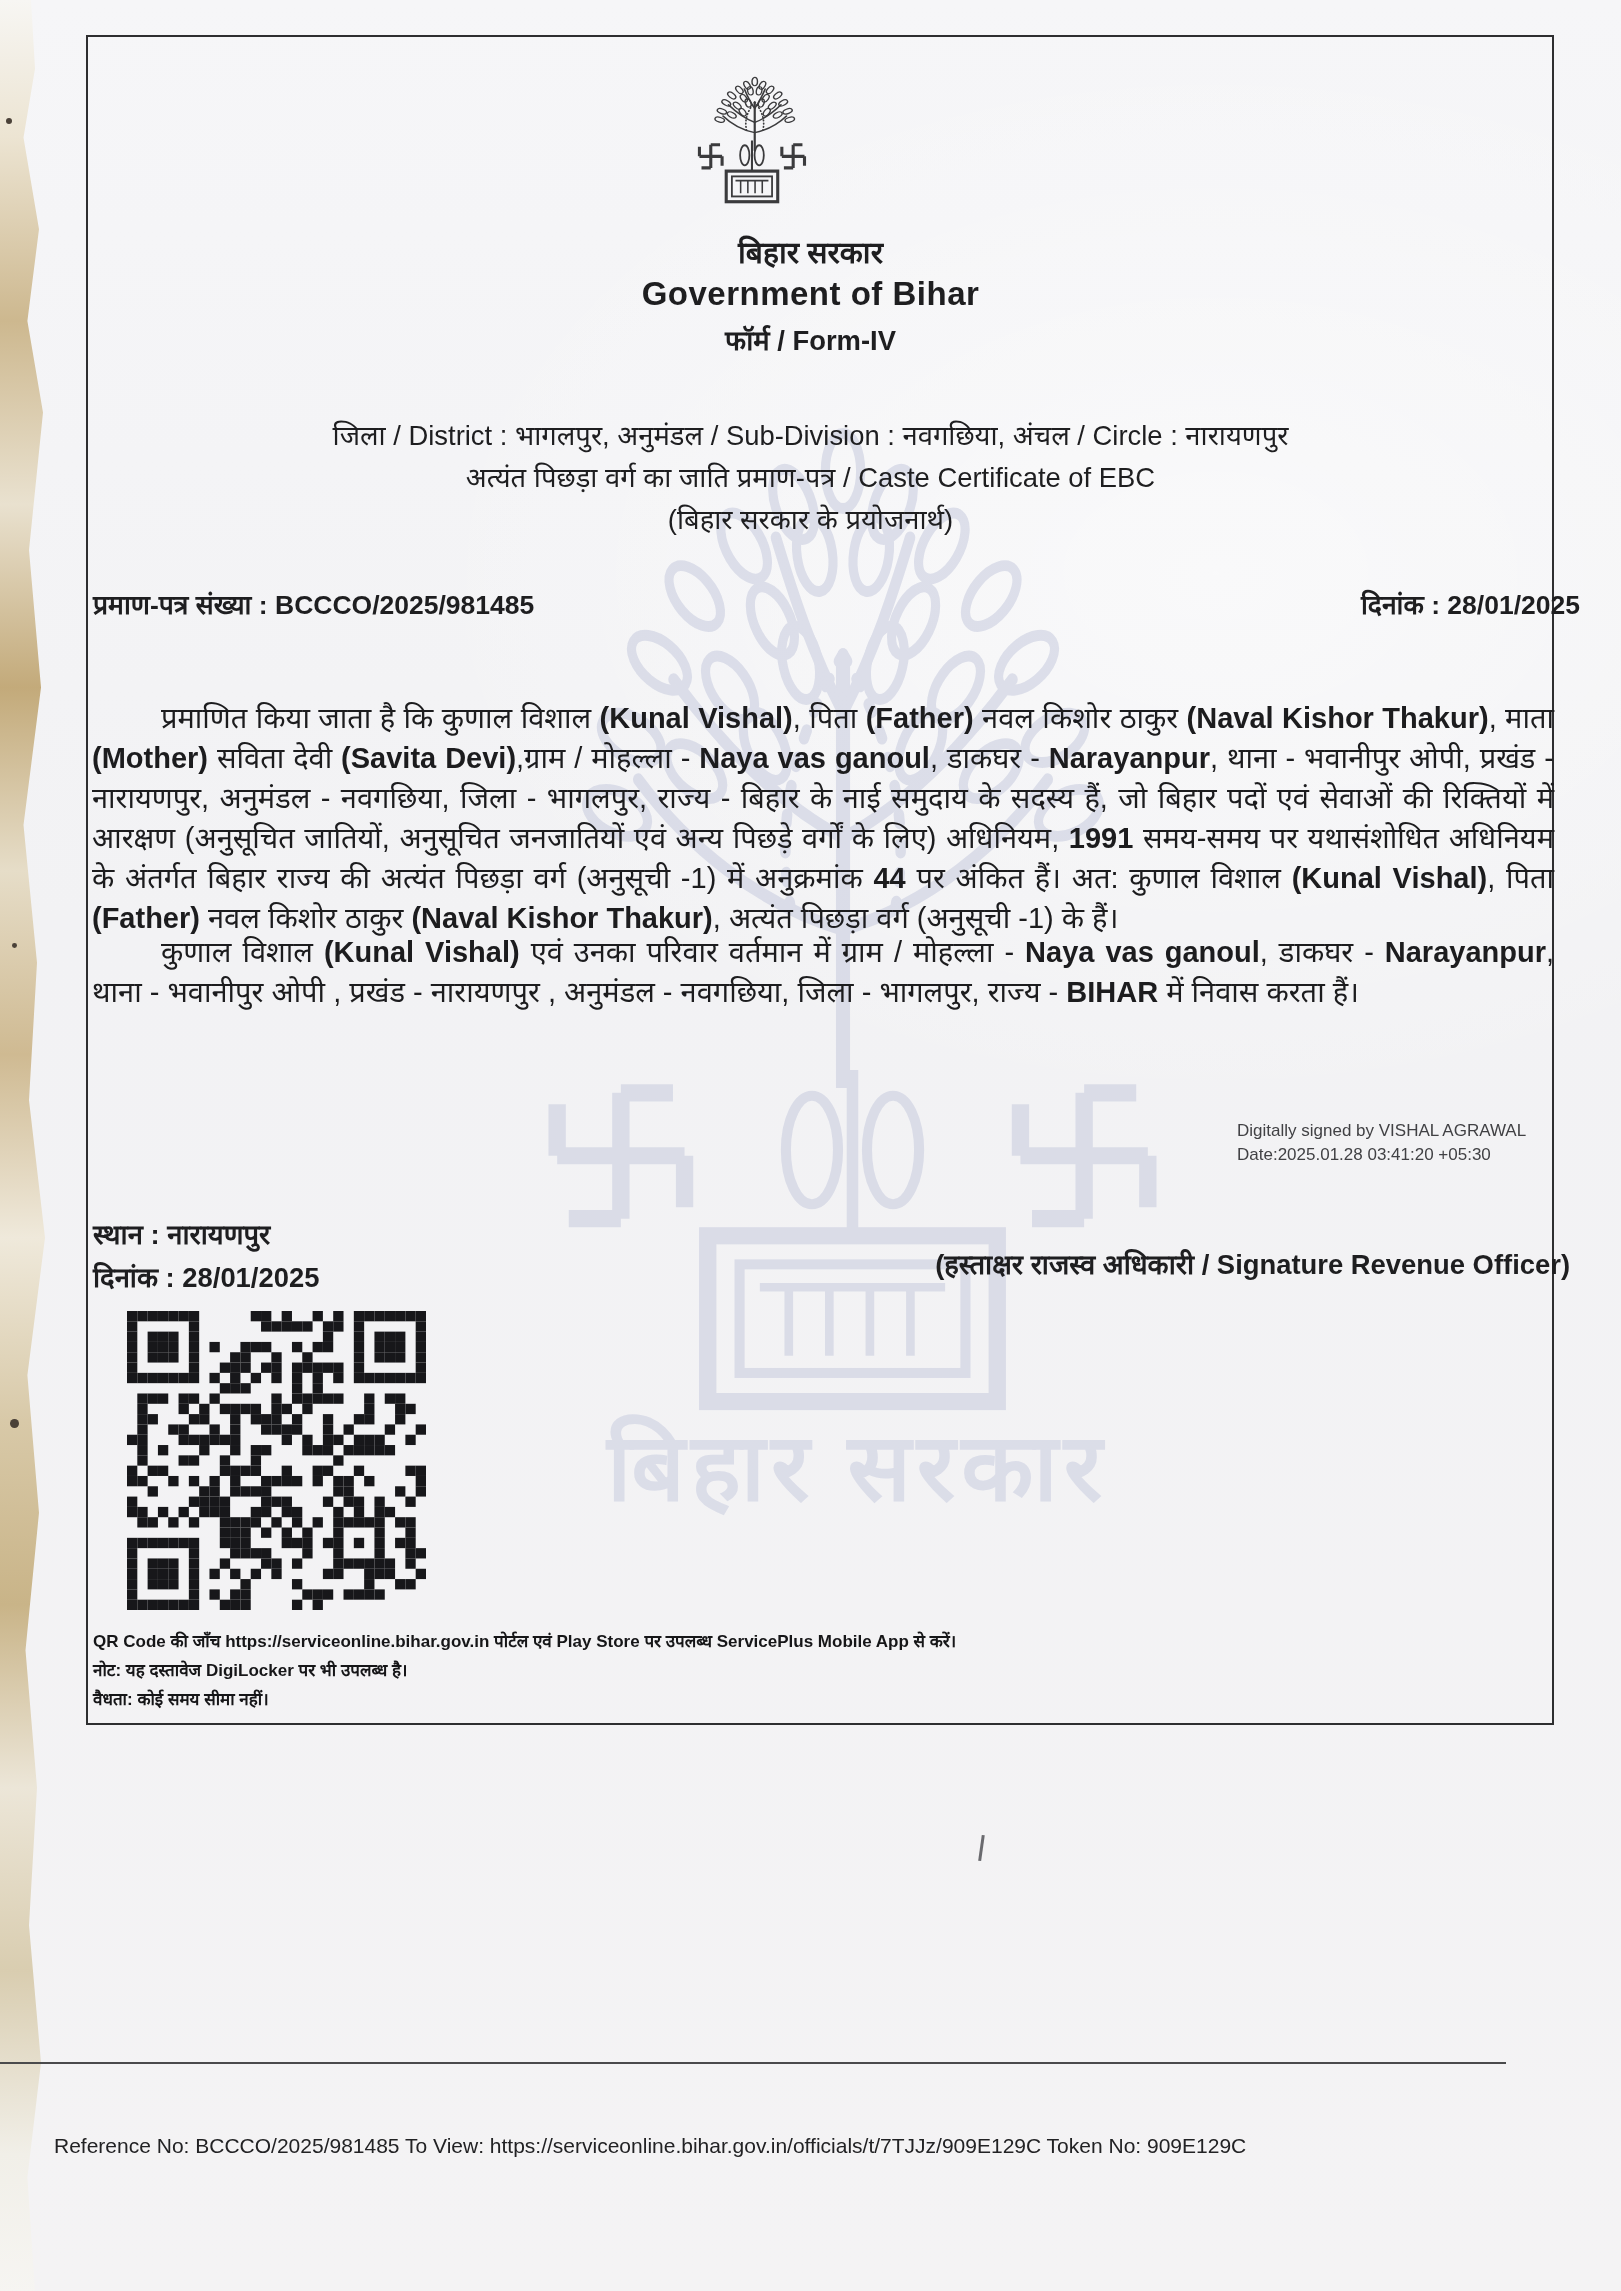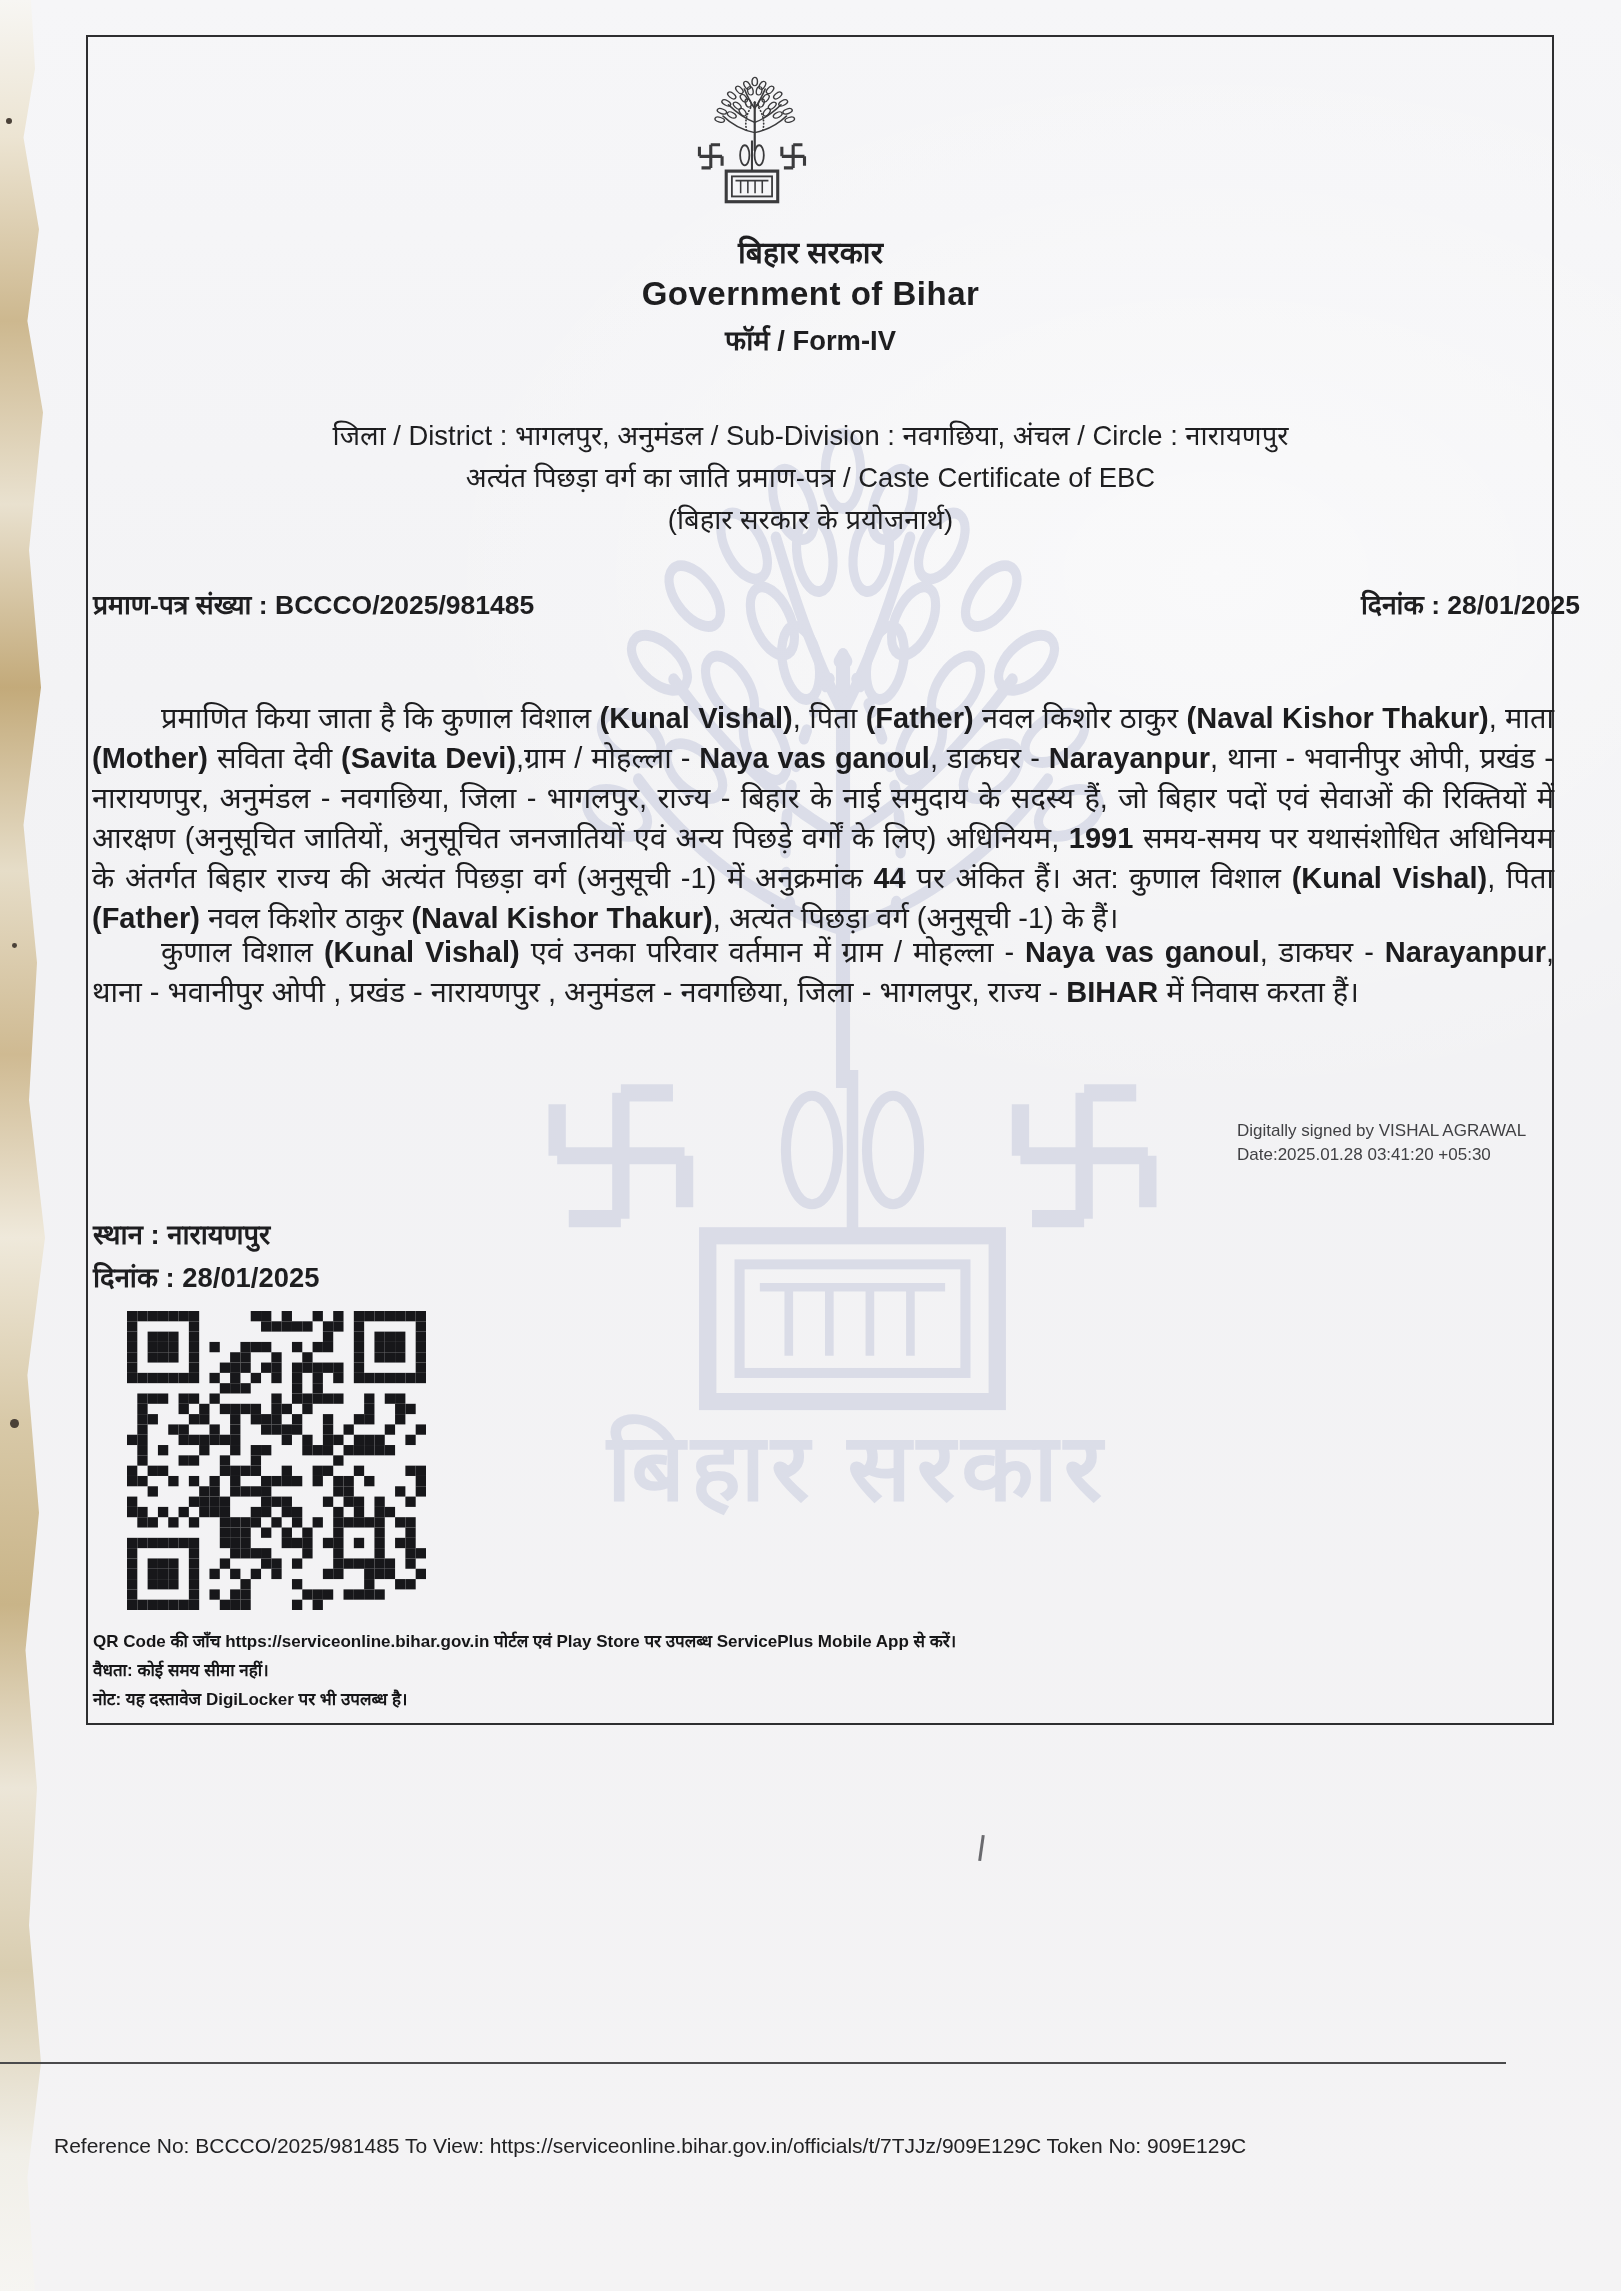--- a/index.html
+++ b/index.html
@@ -147,20 +147,21 @@
   <div class="para" style="top:698px"><span>प्रमाणित किया जाता है कि कुणाल विशाल </span><b>(Kunal Vishal)</b><span>, पिता </span><b>(Father)</b><span> नवल किशोर ठाकुर </span><b>(Naval Kishor Thakur)</b><span>, माता </span><b>(Mother)</b><span> सविता देवी </span><b>(Savita Devi)</b><span>,ग्राम / मोहल्ला - </span><b>Naya vas ganoul</b><span>, डाकघर - </span><b>Narayanpur</b><span>, थाना - भवानीपुर ओपी, प्रखंड - नारायणपुर, अनुमंडल - नवगछिया, जिला - भागलपुर, राज्य - बिहार के नाई समुदाय के सदस्य हैं, जो बिहार पदों एवं सेवाओं की रिक्तियों में आरक्षण (अनुसूचित जातियों, अनुसूचित जनजातियों एवं अन्य पिछड़े वर्गों के लिए) अधिनियम, </span><b>1991</b><span> समय-समय पर यथासंशोधित अधिनियम के अंतर्गत बिहार राज्य की अत्यंत पिछड़ा वर्ग (अनुसूची -1) में अनुक्रमांक </span><b>44</b><span> पर अंकित हैं। अत: कुणाल विशाल </span><b>(Kunal Vishal)</b><span>, पिता </span><b>(Father)</b><span> नवल किशोर ठाकुर </span><b>(Naval Kishor Thakur)</b><span>, अत्यंत पिछड़ा वर्ग (अनुसूची -1) के हैं।</span></div>
   <div class="para" style="top:932px"><span>कुणाल विशाल </span><b>(Kunal Vishal)</b><span> एवं उनका परिवार वर्तमान में ग्राम / मोहल्ला - </span><b>Naya vas ganoul</b><span>, डाकघर - </span><b>Narayanpur</b><span>, थाना - भवानीपुर ओपी , प्रखंड - नारायणपुर , अनुमंडल - नवगछिया, जिला - भागलपुर, राज्य - </span><b>BIHAR</b><span> में निवास करता हैं।</span></div>
 
   <div class="digsig">
     <div>Digitally signed by VISHAL AGRAWAL</div>
     <div>Date:2025.01.28 03:41:20 +05:30</div>
   </div>
 
   <div class="place-line" style="top:1215px">स्थान : नारायणपुर</div>
   <div class="place-line" style="top:1258px">दिनांक : 28/01/2025</div>
+  <div class="officer-line">(हस्ताक्षर राजस्व अधिकारी / Signature Revenue Officer)</div>
 
   <svg class="qr" id="qr-svg" viewBox="0 0 305 305">
       <rect x="0.00" y="0.00" width="10.52" height="10.52" fill="#17171a"></rect>
       <rect x="10.52" y="0.00" width="10.52" height="10.52" fill="#17171a"></rect>
       <rect x="21.03" y="0.00" width="10.52" height="10.52" fill="#17171a"></rect>
       <rect x="31.55" y="0.00" width="10.52" height="10.52" fill="#17171a"></rect>
       <rect x="42.07" y="0.00" width="10.52" height="10.52" fill="#17171a"></rect>
       <rect x="52.59" y="0.00" width="10.52" height="10.52" fill="#17171a"></rect>
       <rect x="63.10" y="0.00" width="10.52" height="10.52" fill="#17171a"></rect>
       <rect x="126.21" y="0.00" width="10.52" height="10.52" fill="#17171a"></rect>
@@ -544,22 +545,22 @@
       <rect x="63.10" y="294.48" width="10.52" height="10.52" fill="#17171a"></rect>
       <rect x="94.66" y="294.48" width="10.52" height="10.52" fill="#17171a"></rect>
       <rect x="105.17" y="294.48" width="10.52" height="10.52" fill="#17171a"></rect>
       <rect x="115.69" y="294.48" width="10.52" height="10.52" fill="#17171a"></rect>
       <rect x="168.28" y="294.48" width="10.52" height="10.52" fill="#17171a"></rect>
       <rect x="189.31" y="294.48" width="10.52" height="10.52" fill="#17171a"></rect>
     </svg>
 
   <div class="notes">
     <div>QR Code की जाँच https://serviceonline.bihar.gov.in पोर्टल एवं Play Store पर उपलब्ध ServicePlus Mobile App से करें।</div>
+    <div>नोट: यह दस्तावेज DigiLocker पर भी उपलब्ध है।</div>
     <div>वैधता: कोई समय सीमा नहीं।</div>
-    <div>नोट: यह दस्तावेज DigiLocker पर भी उपलब्ध है।</div>
   </div>
 
   <div class="artifact" style="left:980px;top:1835px;width:2.9px;height:25.5px;transform:rotate(8deg)"></div>
 
   <div class="footer-rule"></div>
   <div class="footer-text">Reference No: BCCCO/2025/981485 To View: https://serviceonline.bihar.gov.in/officials/t/7TJJz/909E129C Token No: 909E129C</div>
 
 </div>
 
 

